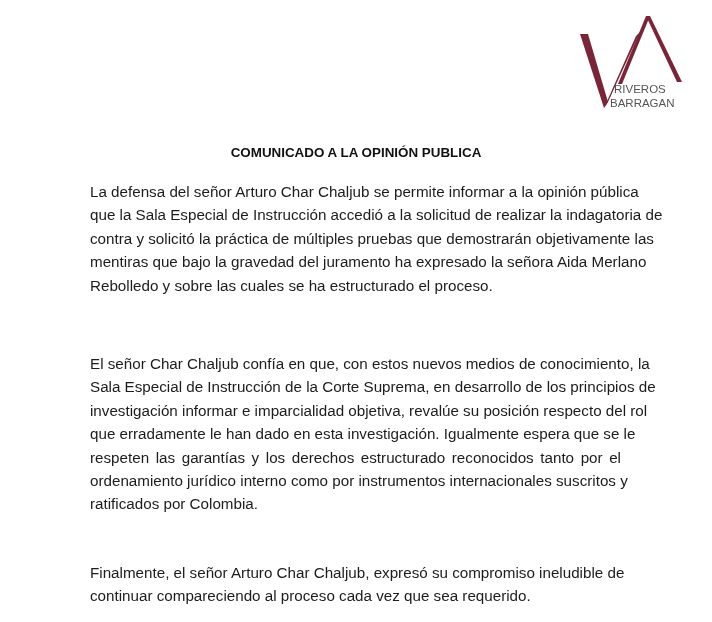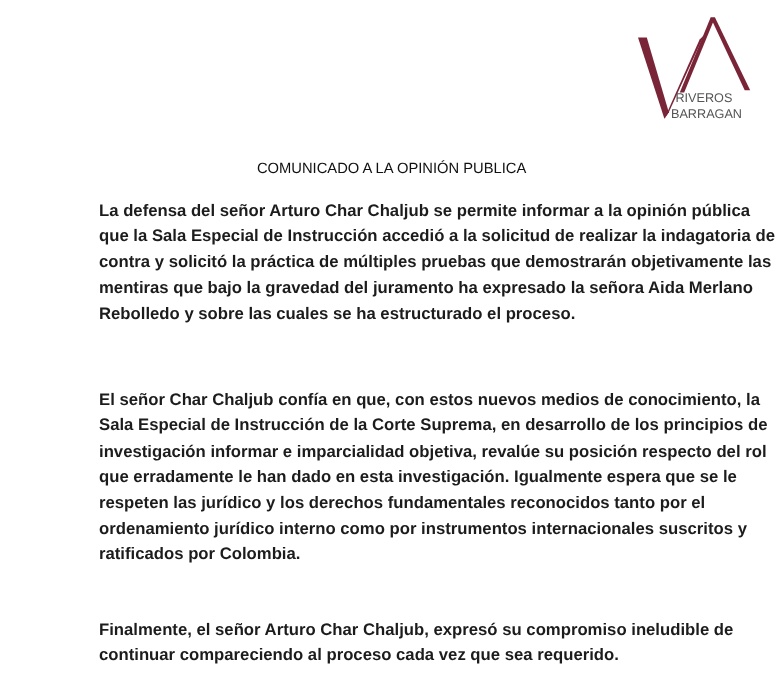--- a/index.html
+++ b/index.html
@@ -1,23 +1,23 @@
 <!DOCTYPE html>
 <html><head>
 <meta charset="utf-8">
 <style>
   html, body { margin: 0; padding: 0; background: #ffffff; }
   body { width: 712px; height: 622px; position: relative; overflow: hidden;
          font-family: "Liberation Sans", "DejaVu Sans", sans-serif; color: #1a1a1a; }
   .logo { position: absolute; left: 578px; top: 12px; width: 116px; height: 98px; text-align: center; }
   .logo svg { width: 100%; height: 100%; display: block; }
   .title { position: absolute; left: 0; width: 712px; top: 145px; text-align: center;
-           font-weight: normal; font-size: 13.4px; letter-spacing: 0; color: #111; }
+           font-weight: bold; font-size: 13.4px; letter-spacing: 0; color: #111; }
   .para { position: absolute; left: 90px; width: 531px; font-size: 15.2px;
-          line-height: 23.4px; text-align: justify; color: #1c1c1c; font-weight: bold; }
+          line-height: 23.4px; text-align: justify; color: #1c1c1c; }
   .para .ln { display: block; text-align: justify; text-align-last: justify; white-space: nowrap; height: 23.4px; }
   .para .ln.last { text-align-last: left; }
   #p1 { top: 180px; }
   #p2 { top: 352px; }
   #p3 { top: 561px; }
 </style>
 </head>
 <body>
 
 <div class="logo">
@@ -43,21 +43,21 @@
   <span class="ln">contra y solicitó la práctica de múltiples pruebas que demostrarán objetivamente las</span>
   <span class="ln">mentiras que bajo la gravedad del juramento ha expresado la señora Aida Merlano</span>
   <span class="ln last">Rebolledo y sobre las cuales se ha estructurado el proceso.</span>
 </div>
 
 <div class="para" id="p2">
   <span class="ln">El señor Char Chaljub confía en que, con estos nuevos medios de conocimiento, la</span>
   <span class="ln">Sala Especial de Instrucción de la Corte Suprema, en desarrollo de los principios de</span>
   <span class="ln">investigación informar e imparcialidad objetiva, revalúe su posición respecto del rol</span>
   <span class="ln">que erradamente le han dado en esta investigación. Igualmente espera que se le</span>
-  <span class="ln">respeten las jurídico y los derechos fundamentales reconocidos tanto por el</span>
+  <span class="ln">respeten las garantías y los derechos estructurado reconocidos tanto por el</span>
   <span class="ln">ordenamiento jurídico interno como por instrumentos internacionales suscritos y</span>
   <span class="ln last">ratificados por Colombia.</span>
 </div>
 
 <div class="para" id="p3">
   <span class="ln">Finalmente, el señor Arturo Char Chaljub, expresó su compromiso ineludible de</span>
   <span class="ln last">continuar compareciendo al proceso cada vez que sea requerido.</span>
 </div>
 
 </body></html>

